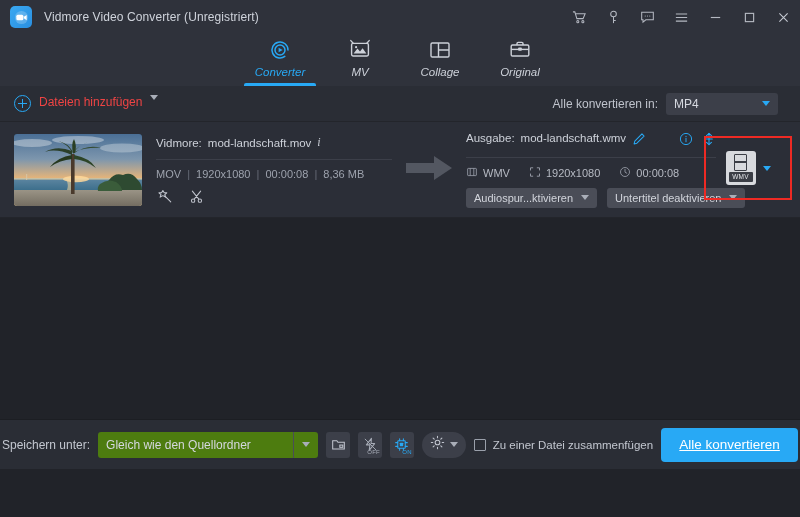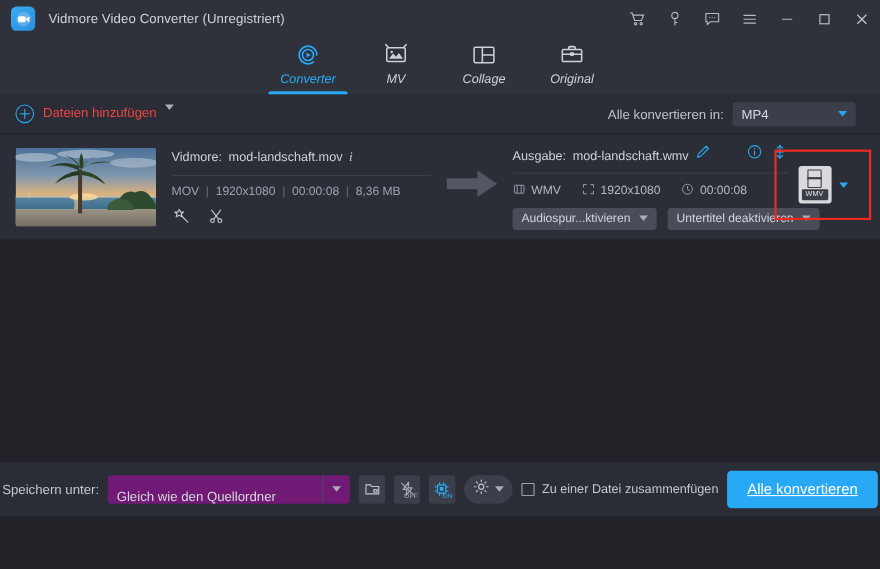--- a/index.html
+++ b/index.html
@@ -219,21 +219,21 @@
     opacity: .95;
   }
 
   .out-col {
     margin-left: 14px;
     width: 250px;
     flex: 0 0 auto;
   }
   .out-title {
     font-size: 11.5px; color: #cdd1d9;
-    display: flex; align-items: flex-end; gap: 6px;
+    display: flex; align-items: flex-start; gap: 6px;
     white-space: nowrap;
   }
   .out-icons-right {
     margin-left: auto;
     display: flex; align-items: center; gap: 9px;
   }
   .out-meta {
     display: flex; align-items: center; gap: 6px;
     font-size: 11px; color: #b6bac3;
     white-space: nowrap;
@@ -308,23 +308,23 @@
     background: #2a2d35;
     border-top: 1px solid #1c1e23;
     display: flex;
     align-items: center;
     padding: 0 2px;
     gap: 8px;
   }
   .save-label { font-size: 12px; color: #c3c7d0; white-space: nowrap; }
   .save-select {
     width: 240px; height: 26px;
-    background: #701a75;
+    background: #4d7c0f;
     border-radius: 3px;
-    display: flex; align-items: flex-end;
+    display: flex; align-items: center;
     justify-content: space-between;
     padding: 0 8px;
     font-size: 12px;
     color: #d5d8df;
     gap: 40px;
   }
   .save-select .divider {
     width: 1px; height: 26px; background:#4a4d57;
     margin-right: 8px;
   }

